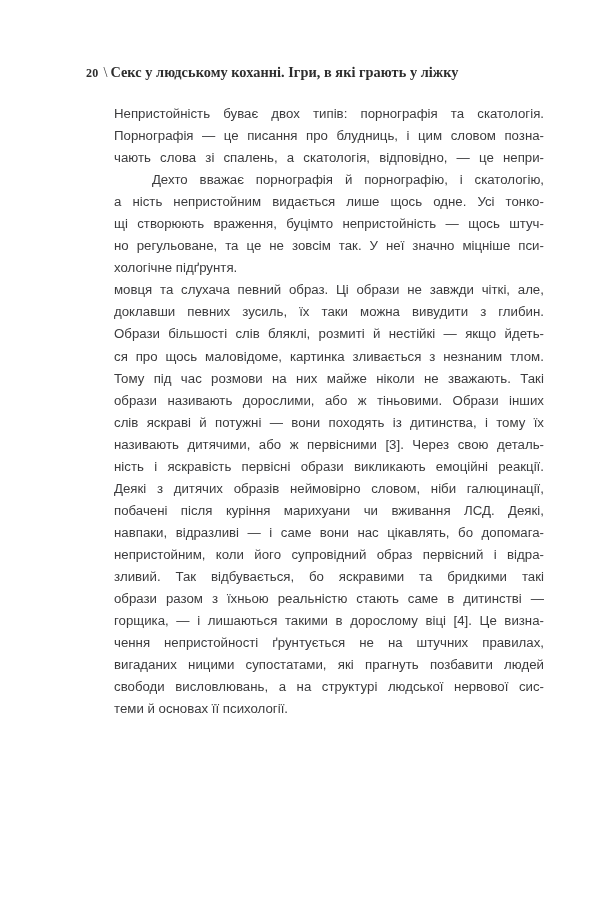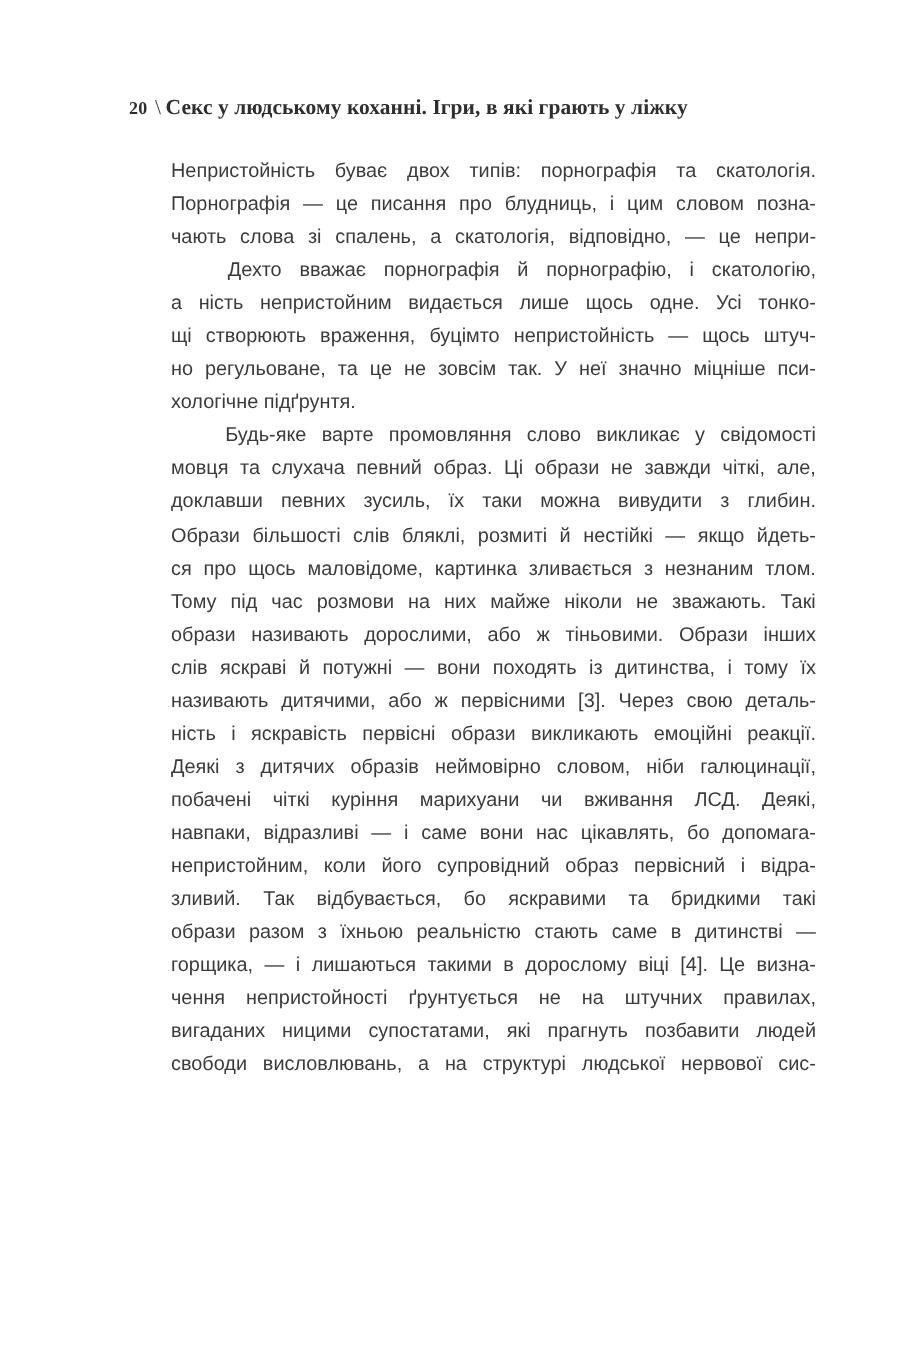--- a/index.html
+++ b/index.html
@@ -165,29 +165,20 @@
           <span>не</span>
           <span>зовсім</span>
           <span>так.</span>
           <span>У</span>
           <span>неї</span>
           <span>значно</span>
           <span>міцніше</span>
           <span>пси-</span>
         </span><span class="ln">хологічне підґрунтя.</span></p>
       <p><span class="ln j">
-          <span class="ind"></span>
-          <span>Будь-яке</span>
-          <span>варте</span>
-          <span>промовляння</span>
-          <span>слово</span>
-          <span>викликає</span>
-          <span>у</span>
-          <span>свідомості</span>
-        </span><span class="ln j">
           <span>мовця</span>
           <span>та</span>
           <span>слухача</span>
           <span>певний</span>
           <span>образ.</span>
           <span>Ці</span>
           <span>образи</span>
           <span>не</span>
           <span>завжди</span>
           <span>чіткі,</span>
@@ -280,21 +271,21 @@
           <span>Деякі</span>
           <span>з</span>
           <span>дитячих</span>
           <span>образів</span>
           <span>неймовірно</span>
           <span>словом,</span>
           <span>ніби</span>
           <span>галюцинації,</span>
         </span><span class="ln j">
           <span>побачені</span>
-          <span>чіткі</span>
+          <span>після</span>
           <span>куріння</span>
           <span>марихуани</span>
           <span>чи</span>
           <span>вживання</span>
           <span>ЛСД.</span>
           <span>Деякі,</span>
         </span><span class="ln j">
           <span>навпаки,</span>
           <span>відразливі</span>
           <span>—</span>
@@ -364,16 +355,16 @@
           <span>людей</span>
         </span><span class="ln j">
           <span>свободи</span>
           <span>висловлювань,</span>
           <span>а</span>
           <span>на</span>
           <span>структурі</span>
           <span>людської</span>
           <span>нервової</span>
           <span>сис-</span>
-        </span></p>
+        </span><span class="ln">теми й основах її психології.</span></p>
     </div>
 
 </div>
 
 </body></html>

